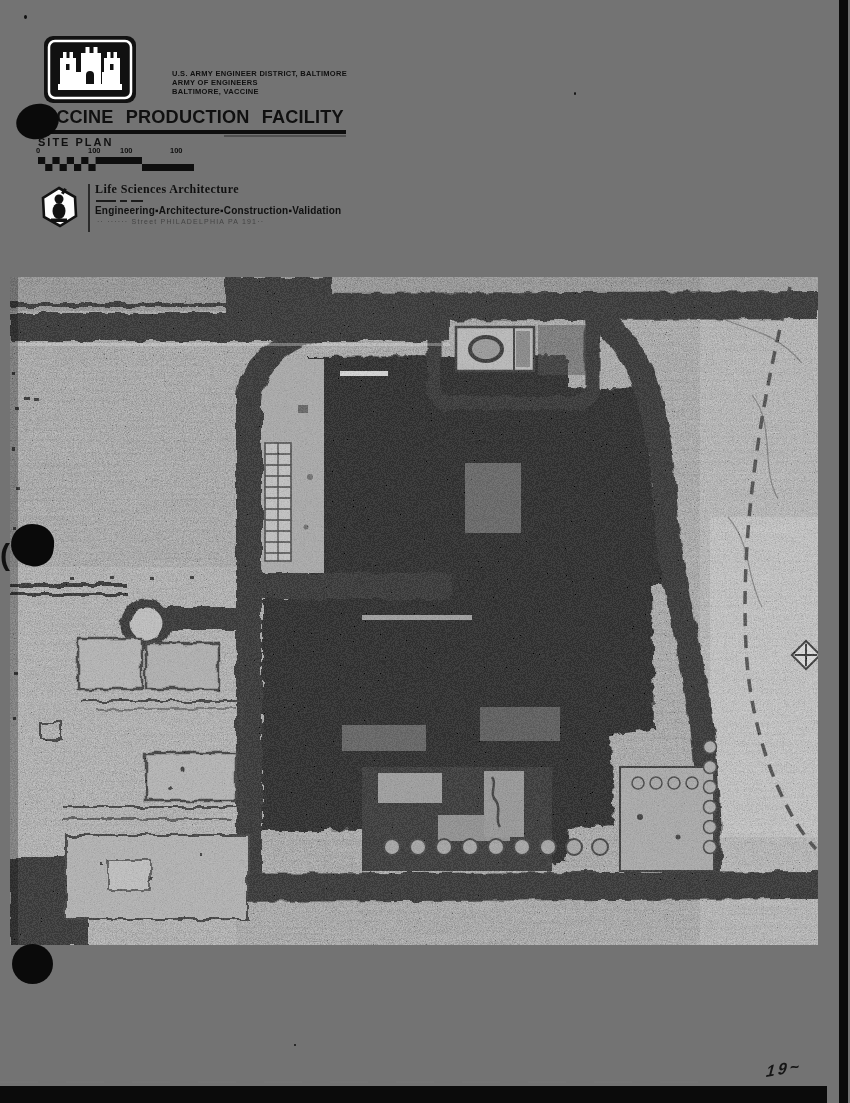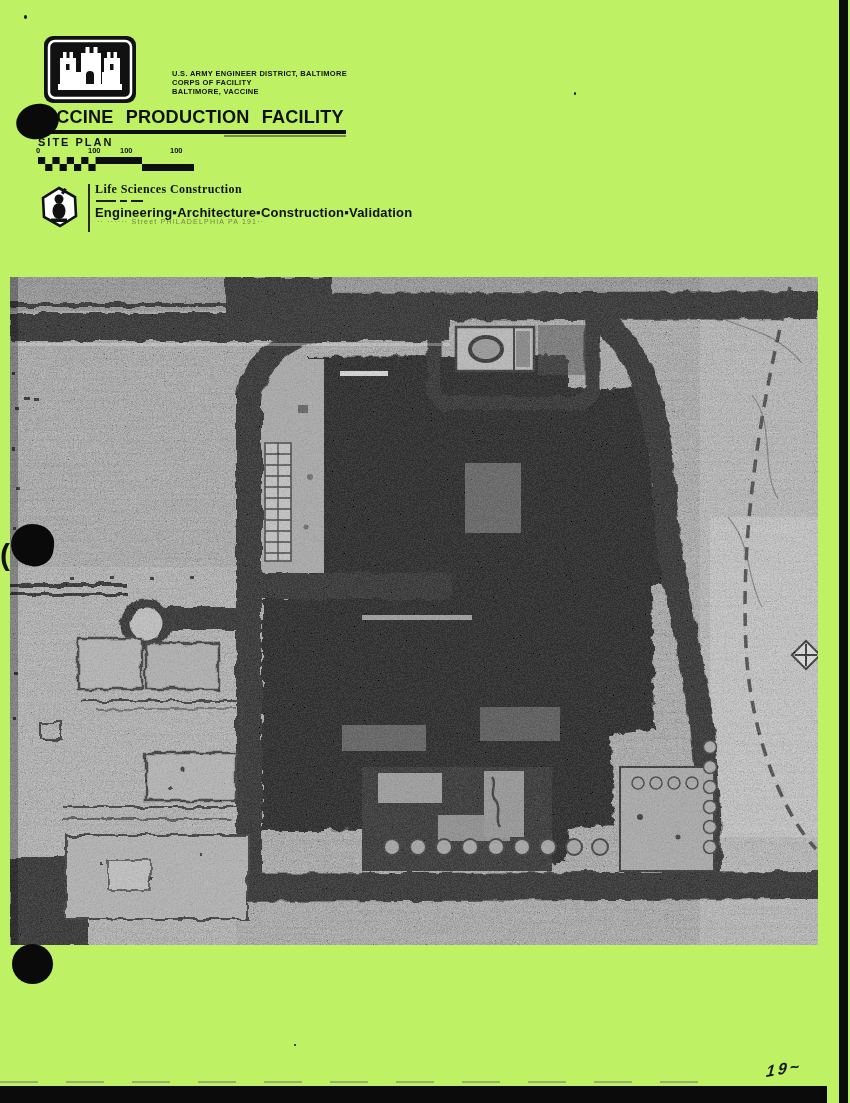--- a/index.html
+++ b/index.html
@@ -1,28 +1,28 @@
 <!DOCTYPE html>
 <html><head>
 <meta charset="utf-8">
 <style>
   html,body{margin:0;padding:0;background:#ffffff;}
-  .page{position:relative;width:850px;height:1103px;background:#bef264;overflow:hidden;
+  .page{position:relative;width:850px;height:1103px;background:#737373;overflow:hidden;
         font-family:"Liberation Sans",sans-serif;color:#101010;}
   .abs{position:absolute;}
   
   .agency{left:172px;top:69px;font-size:7.5px;font-weight:bold;line-height:9px;letter-spacing:.3px;white-space:nowrap;}
   .title{left:32px;top:106px;font-size:18.5px;font-weight:bold;letter-spacing:.2px;word-spacing:7px;white-space:nowrap;transform:scaleX(.98);transform-origin:left;}
   .title-rule{left:30px;top:130px;width:316px;height:3.5px;background:#0e0e0e;}
   .title-rule2{left:224px;top:135px;width:122px;height:1.5px;background:#333;opacity:.55;}
   .subtitle{left:38px;top:136px;font-size:11px;font-weight:bold;letter-spacing:2px;white-space:nowrap;}
   .scale-label{font-size:7.5px;font-weight:bold;white-space:nowrap;}
   
   .firm-name{left:95px;top:182px;font-family:"Liberation Serif",serif;font-size:12px;font-weight:bold;letter-spacing:.4px;white-space:nowrap;}
-  .firm-tagline{left:95px;top:205px;font-size:13px;font-weight:bold;letter-spacing:.2px;white-space:nowrap;}
+  .firm-tagline{left:95px;top:205px;font-size:10px;font-weight:bold;letter-spacing:.2px;white-space:nowrap;}
   .firm-address{left:97px;top:218px;font-size:7px;letter-spacing:1.2px;opacity:.5;filter:blur(.3px);white-space:nowrap;}
   .vrule{left:88px;top:184px;width:1.5px;height:48px;background:#2a2a2a;}
   .subline{height:2px;background:#1c1c1c;top:200px;}
   
   .punch{background:#0a0a0a;border-radius:50%;}
   .edge-strip{left:839px;top:0;width:9px;height:1103px;background:#0b0b0b;}
   .bottom-bar{left:0;top:1086px;width:827px;height:17px;background:#0b0b0b;}
   .bottom-dashes{left:0;top:1081px;width:705px;height:2px;opacity:.55;
      background:repeating-linear-gradient(90deg,#777 0 38px,transparent 38px 66px);}
   .speck{background:#111;border-radius:50%;}
@@ -48,21 +48,21 @@
     <path fill="#fff" d="M37,48 V17 h4.5 v-6 h4 v6 h4 v-6 h4 v6 h3.5 V48 Z"></path>
     <rect x="32" y="36" width="6" height="12" fill="#fff"></rect>
     <rect x="58" y="36" width="6" height="12" fill="#fff"></rect>
     <path fill="#111" d="M42,48 v-9 a4,4 0 0 1 8,0 v9 Z"></path>
     <rect x="22" y="28" width="3.5" height="6" fill="#111"></rect>
     <rect x="66" y="28" width="3.5" height="6" fill="#111"></rect>
   </svg>
 
   <div class="abs agency">
     <div>U.S. ARMY ENGINEER DISTRICT, BALTIMORE</div>
-    <div>CORPS OF FACILITY</div>
+    <div>ARMY OF ENGINEERS</div>
     <div>BALTIMORE, VACCINE</div>
   </div>
 
   <div class="abs title">VACCINE PRODUCTION FACILITY</div>
   <div class="abs title-rule"></div>
   <div class="abs title-rule2"></div>
   <div class="abs subtitle">SITE PLAN</div>
 
   <div class="abs scale-label" style="left:36px;top:146px;">0</div>
   <div class="abs scale-label" style="left:88px;top:146px;">100</div>
@@ -87,21 +87,21 @@
   <svg class="abs" style="left:38px;top:185px;" width="42" height="44" viewBox="0 0 42 44">
     <polygon points="21,3 37,12 38,31 22,41 6,32 5,13" fill="#fdfdfd" stroke="#111" stroke-width="2.6"></polygon>
     <g fill="#111">
       <ellipse cx="21" cy="26" rx="6.5" ry="8"></ellipse>
       <circle cx="21" cy="14" r="4.5"></circle>
       <path d="M23,8 l3.2,-5 l2.6,1.6 l-3.2,5 z"></path>
       <rect x="13" y="33.5" width="16" height="3.5"></rect>
     </g>
   </svg>
   <div class="abs vrule"></div>
-  <div class="abs firm-name">Life Sciences Construction</div>
+  <div class="abs firm-name">Life Sciences Architecture</div>
   <div class="abs subline" style="left:96px;width:20px;"></div>
   <div class="abs subline" style="left:120px;width:7px;"></div>
   <div class="abs subline" style="left:131px;width:12px;"></div>
   <div class="abs firm-tagline">Engineering▪Architecture▪Construction▪Validation</div>
   <div class="abs firm-address">·· ······ Street   PHILADELPHIA   PA   191··</div>
 
   <svg class="abs" style="left:10px;top:277px;" width="808" height="668" viewBox="0 0 808 668">
     <defs>
       <filter id="fSpeck" x="-2%" y="-2%" width="104%" height="104%">
         <feTurbulence type="fractalNoise" baseFrequency="0.9" numOctaves="2" seed="3"></feTurbulence>

